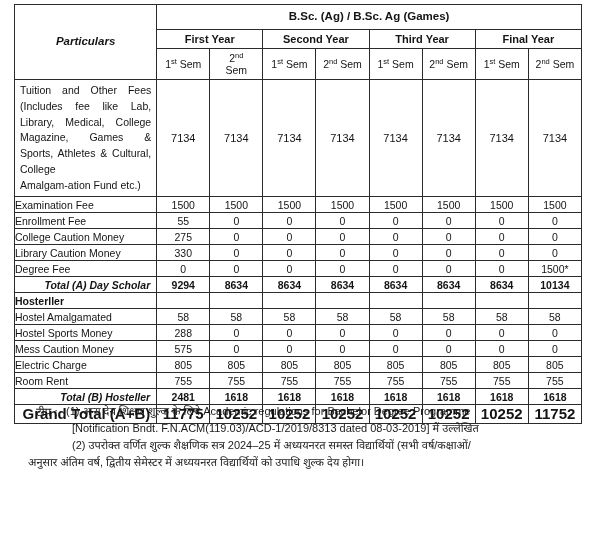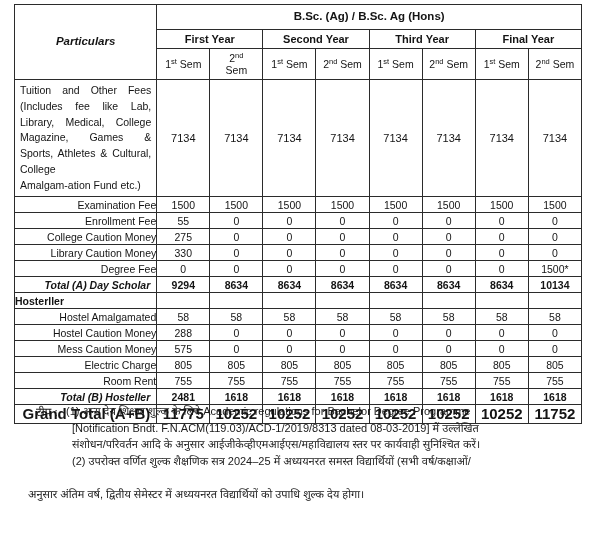--- a/index.html
+++ b/index.html
@@ -73,21 +73,21 @@
     height: 30px;
     padding: 1px 0;
   }
   th.hdr-sem sup {
     font-size: 7.5px;
     vertical-align: super;
     line-height: 0;
   }
 
   td.particular {
-    text-align: right;
+    text-align: left;
     padding: 1px 3px 1px 5px;
     font-size: 10.5px;
     height: 15px;
   }
   td.particular.justify {
     text-align: justify;
     text-align-last: justify;
     padding: 3px 5px 3px 5px;
     line-height: 1.5;
   }
@@ -180,21 +180,21 @@
           <col class="c-sem">
           <col class="c-sem">
         <col class="c-sem">
           <col class="c-sem">
           <col class="c-sem">
           <col class="c-sem">
       </colgroup>
       <thead>
         <tr>
           <th class="hdr-particulars" rowspan="3">Particulars</th>
-          <th class="hdr-program" colspan="8">B.Sc. (Ag) / B.Sc. Ag (Hons)</th>
+          <th class="hdr-program" colspan="8">B.Sc. (Ag) / B.Sc. Ag (Games)</th>
         </tr>
         <tr>
           <th class="hdr-year" colspan="2">First Year</th>
           <th class="hdr-year" colspan="2">Second Year</th>
           <th class="hdr-year" colspan="2">Third Year</th>
           <th class="hdr-year" colspan="2">Final Year</th>
         </tr>
         <tr id="sem-header-row">
 
         <th class="hdr-sem">1<sup>st</sup> Sem</th>
@@ -302,21 +302,21 @@
             <td class="num">58</td>
             <td class="num">58</td>
             <td class="num">58</td>
             <td class="num">58</td>
             <td class="num">58</td>
             <td class="num">58</td>
             <td class="num">58</td>
             <td class="num">58</td>
           </tr>
           <tr class="row-normal">
-            <td class="particular">Hostel Caution Money</td>
+            <td class="particular">Hostel Sports Money</td>
             <td class="num">288</td>
             <td class="num">0</td>
             <td class="num">0</td>
             <td class="num">0</td>
             <td class="num">0</td>
             <td class="num">0</td>
             <td class="num">0</td>
             <td class="num">0</td>
           </tr>
           <tr class="row-normal">
@@ -382,26 +382,25 @@
 
     <div class="note-line">
       <div class="note-label">टीप :</div>
       <div class="note-body">
         <div class="note-para">(1) अन्य देय शिक्षण शुल्क के लिये Academic regulations for Bachelor Degree Programme</div>
       </div>
     </div>
 
     <div class="note2">
       <div class="note-para">[Notification Bndt. F.N.ACM(119.03)/ACD-1/2019/8313 dated 08-03-2019] में उल्लेखित</div>
-      <div class="note-para">संशोधन/परिवर्तन आदि के अनुसार आईजीकेव्हीएमआईएस/महाविद्यालय स्तर पर कार्यवाही सुनिश्चित करें।</div>
     </div>
 
     <div class="note2">
       <div class="note-para">(2) उपरोक्त वर्णित शुल्क शैक्षणिक सत्र 2024–25 में अध्ययनरत समस्त विद्यार्थियों (सभी वर्ष/कक्षाओं/</div>
     </div>
 
-    <div class="note-star" style="margin-top:17px;padding-left:14px;">
+    <div class="note-star" style="margin-top:1px;padding-left:14px;">
       <div class="note-para">अनुसार अंतिम वर्ष, द्वितीय सेमेस्टर में अध्ययनरत विद्यार्थियों को उपाधि शुल्क देय होगा।</div>
     </div>
 
   </div>
 
 </div>
 
 </body></html>

